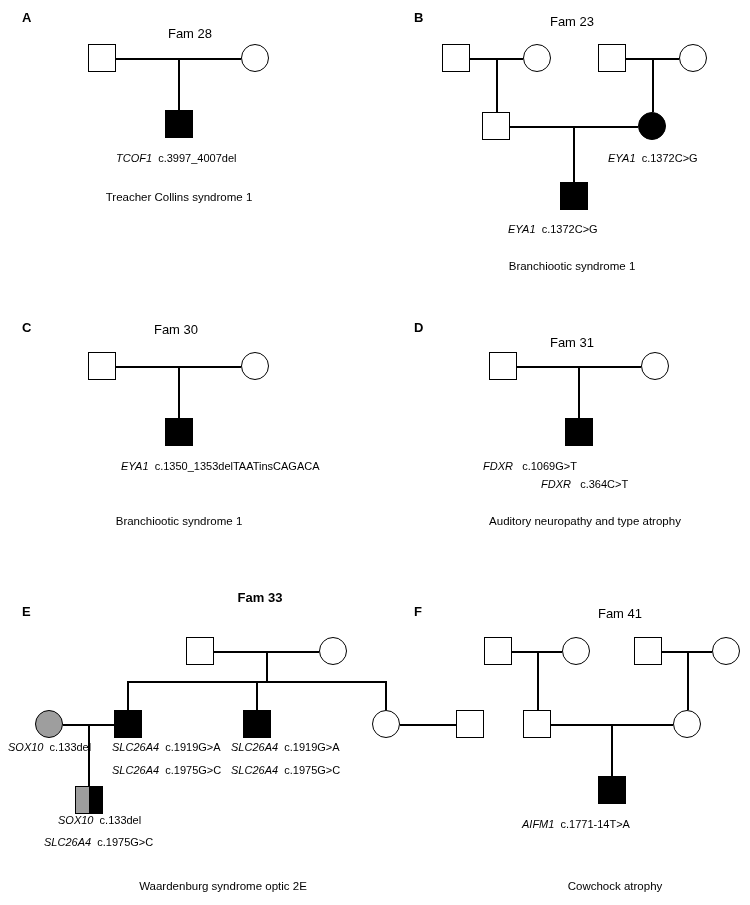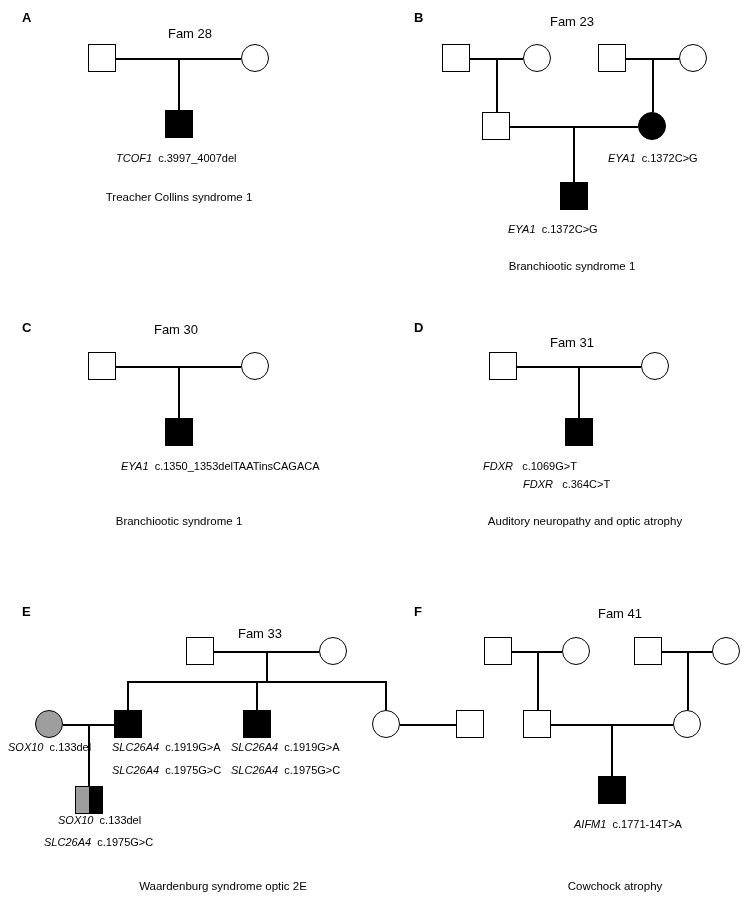--- a/index.html
+++ b/index.html
@@ -149,30 +149,30 @@
 
   <div class="sym sq" style="left:489px; top:352px;"></div>
   <div class="sym ci" style="left:641px; top:352px;"></div>
   <div class="ln h" style="left:517px; top:366px; width:124px;"></div>
   <div class="ln v" style="left:578px; top:366px; height:52px;"></div>
   <div class="sym sq filled" style="left:565px; top:418px;"></div>
 
   <div class="var" style="left:483px; top:460px;">
     <span class="gene">FDXR</span>&nbsp;&nbsp;&nbsp;<span class="chg">c.1069G&gt;T</span>
   </div>
-  <div class="var" style="left:523px; top:478px;">
+  <div class="var" style="left:541px; top:478px;">
     <span class="gene">FDXR</span>&nbsp;&nbsp;&nbsp;<span class="chg">c.364C&gt;T</span>
   </div>
 
-  <div class="caption" style="left:440px; top:515px; width:290px;">Auditory neuropathy and optic atrophy</div>
+  <div class="caption" style="left:440px; top:515px; width:290px;">Auditory neuropathy and type atrophy</div>
 </div>
 
 <div class="panel">
   <div class="panel-letter" style="left:22px; top:604px;">E</div>
-  <div class="fam-title" style="left:180px; top:626px; width:160px;">Fam 33</div>
+  <div class="fam-title" style="left:180px; top:590px; width:160px;font-weight:bold;">Fam 33</div>
 
   <div class="sym sq" style="left:186px; top:637px;"></div>
   <div class="sym ci" style="left:319px; top:637px;"></div>
   <div class="ln h" style="left:214px; top:651px; width:105px;"></div>
   <div class="ln v" style="left:266px; top:651px; height:31px;"></div>
 
   <div class="ln h" style="left:127px; top:681px; width:258px;"></div>
   <div class="ln v" style="left:127px; top:681px; height:29px;"></div>
   <div class="ln v" style="left:256px; top:681px; height:29px;"></div>
   <div class="ln v" style="left:385px; top:681px; height:29px;"></div>
@@ -232,18 +232,18 @@
   <div class="ln h" style="left:662px; top:651px; width:50px;"></div>
   <div class="ln v" style="left:687px; top:651px; height:59px;"></div>
 
   <div class="sym sq" style="left:523px; top:710px;"></div>
   <div class="sym ci" style="left:673px; top:710px;"></div>
   <div class="ln h" style="left:551px; top:724px; width:122px;"></div>
   <div class="ln v" style="left:611px; top:724px; height:52px;"></div>
 
   <div class="sym sq filled" style="left:598px; top:776px;"></div>
 
-  <div class="var" style="left:574px; top:818px;">
+  <div class="var" style="left:522px; top:818px;">
     <span class="gene">AIFM1</span>&nbsp;&nbsp;<span class="chg">c.1771-14T&gt;A</span>
   </div>
 
   <div class="caption" style="left:520px; top:880px; width:190px;">Cowchock atrophy</div>
 </div>
 
 </body></html>

